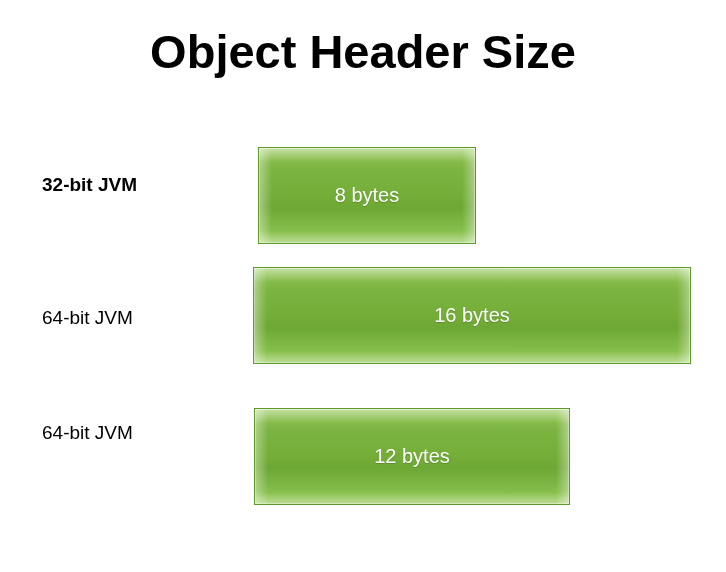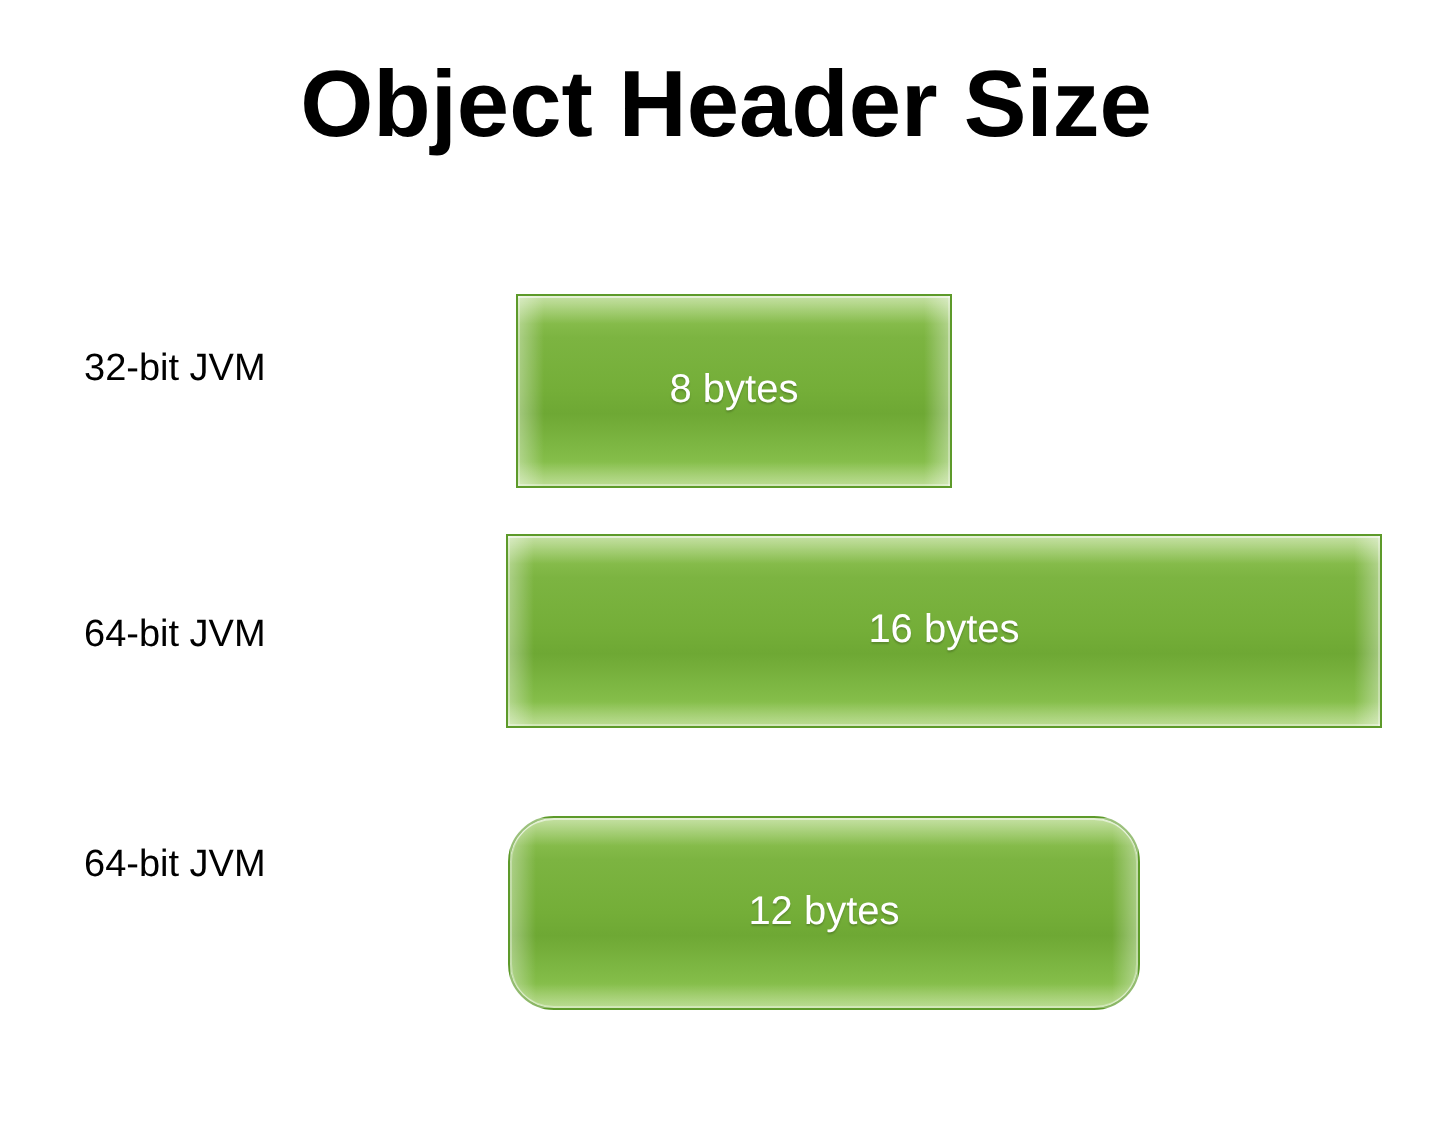--- a/index.html
+++ b/index.html
@@ -118,21 +118,21 @@
   }
 </style>
 </head>
 <body>
 
 <div class="slide">
 
   <div class="title">Object Header Size</div>
 
   <div class="row">
-    <div class="row-label" style="left:42px; top:172px;">
+    <div class="row-label" style="left:42px; top:172px;font-weight:bold;">
       <span class="sub">32-bit JVM</span>
     </div>
     <div class="bar" style="left:258px; top:147px; width:218px; height:97px;">
       <span class="bar-edge-l"></span>
       <span class="bar-edge-r"></span>
       <span class="bar-label">8 bytes</span>
     </div>
   </div>
 
   <div class="row">
@@ -143,20 +143,20 @@
       <span class="bar-edge-l"></span>
       <span class="bar-edge-r"></span>
       <span class="bar-label">16 bytes</span>
     </div>
   </div>
 
   <div class="row">
     <div class="row-label" style="left:42px; top:420px;">
       <span class="sub">64-bit JVM</span>
     </div>
-    <div class="bar" style="left:254px; top:408px; width:316px; height:97px;border-radius:23px;">
+    <div class="bar" style="left:254px; top:408px; width:316px; height:97px;">
       <span class="bar-edge-l"></span>
       <span class="bar-edge-r"></span>
       <span class="bar-label">12 bytes</span>
     </div>
   </div>
 
 </div>
 
 </body></html>

